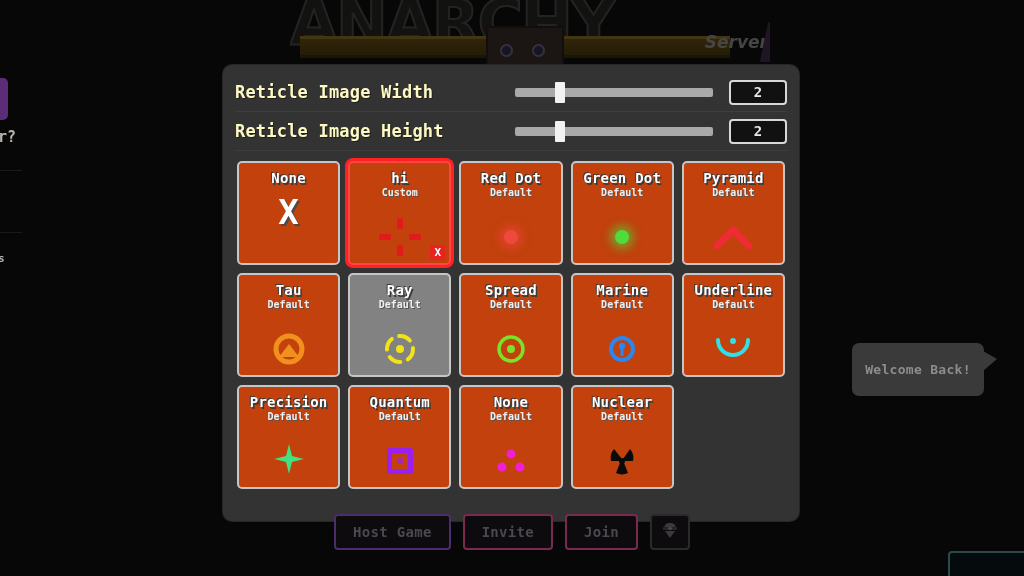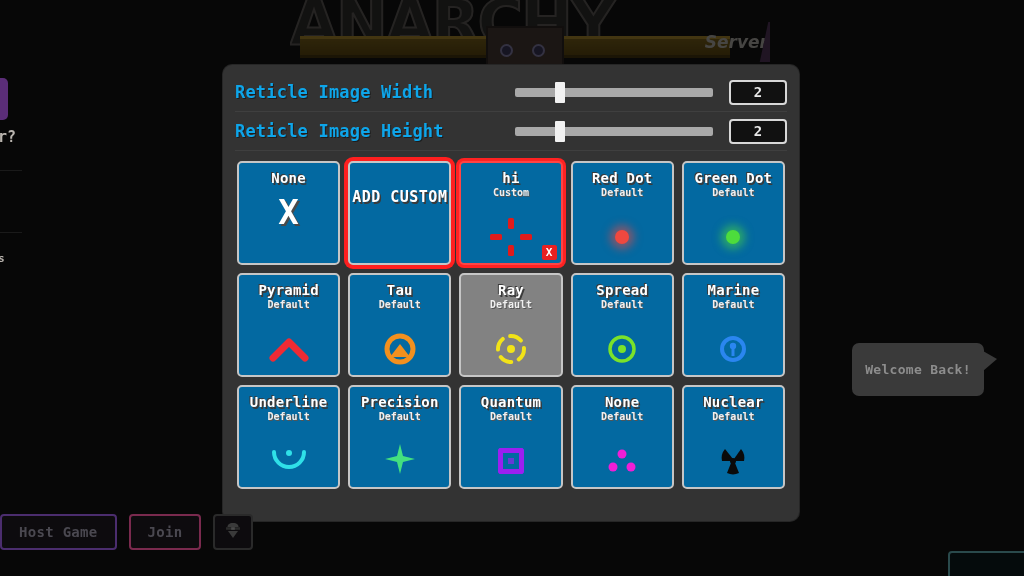--- a/index.html
+++ b/index.html
@@ -85,21 +85,21 @@
   }
 
   
   .slider-row {
     position:relative; height:39px; margin:0 12px;
     display:flex; align-items:center;
     border-bottom:1px solid #3f3f3f;
   }
   .slider-row:first-child { margin-top:8px; }
   .slider-label {
-    color:#0ea5e9; font-size:17px; font-weight:bold; letter-spacing:0.2px;
+    color:#fef9c3; font-size:17px; font-weight:bold; letter-spacing:0.2px;
     text-shadow:1px 1px 0 #1d1d1d;
     font-family:"DejaVu Sans Mono","Liberation Mono",monospace;
     flex:0 0 280px;
   }
   .slider-track {
     position:relative; flex:1; height:9px; background:#a9a9a9; border-radius:2px;
     margin-right:16px;
   }
   .slider-handle {
     position:absolute; top:-6px; width:10px; height:21px;
@@ -111,21 +111,21 @@
     display:flex; align-items:center; justify-content:center;
     font-family:"DejaVu Sans Mono","Liberation Mono",monospace;
   }
 
   
   .grid {
     margin:10px 14px 0 14px;
     display:grid; grid-template-columns:repeat(5,1fr); gap:8px;
   }
   .cell {
-    position:relative; height:104px; background:#0369a1;
+    position:relative; height:104px; background:#c2410c;
     border:2px solid #c6c6c6; border-radius:5px;
     display:flex; flex-direction:column; align-items:center;
     padding-top:7px; cursor:pointer;
   }
   .cell.hover { background:#828282; }
   .cell.selected { box-shadow:0 0 0 4px #ff1f1f; }
   .cell.custom-sel { border-color:#ff4444; box-shadow:0 0 0 3px #ff2222; }
   .cell-title {
     color:#ffffff; font-size:14px; font-weight:bold; letter-spacing:0.2px;
     text-shadow:1.5px 1.5px 0 #3a3a3a, -1px -1px 0 #3a3a3a;
@@ -157,21 +157,21 @@
   .del-badge {
     position:absolute; right:4px; bottom:3px; width:15px; height:15px;
     background:#e82121; border-radius:2px; color:#fff;
     font-size:11px; font-weight:bold; line-height:15px; text-align:center;
     font-family:"DejaVu Sans Mono","Liberation Mono",monospace;
   }
 
   
   .btnbar {
     position:absolute; left:0; right:0; top:514px;
-    display:flex; justify-content:flex-start; align-items:center; gap:12px;
+    display:flex; justify-content:center; align-items:center; gap:12px;
   }
   .btn {
     height:36px; padding:0 17px; border-radius:4px; background:#0d0b0e;
     color:#4a4850; font-size:14px; font-weight:bold; letter-spacing:0.3px;
     display:flex; align-items:center; justify-content:center; cursor:pointer;
     font-family:"DejaVu Sans Mono","Liberation Mono",monospace;
   }
   .btn-admin  { border:2px solid #2a2a2a; width:40px; padding:0; }
 </style>
 </head>
@@ -217,23 +217,20 @@
             <div class="slider-handle" style="left:20%"></div>
           </div>
           <div class="slider-value">2</div>
         </div>
       </div>
     <div class="grid" id="grid">
         <div class="cell">
           <div class="cell-title">None</div>
           <div class="cell-big">X</div>
         </div>
-        <div class="cell selected">
-          <div class="cell-addtext">ADD CUSTOM</div>
-        </div>
         <div class="cell custom-sel">
           <div class="cell-title">hi</div>
           <div class="cell-sub">Custom</div>
           <div class="icon-wrap">
             <svg width="46" height="42">
               <rect x="20" y="2" width="6" height="11" rx="1.5" fill="#e01b1b"></rect>
               <rect x="20" y="29" width="6" height="11" rx="1.5" fill="#e01b1b"></rect>
               <rect x="2" y="18" width="12" height="6" rx="1.5" fill="#e01b1b"></rect>
               <rect x="32" y="18" width="12" height="6" rx="1.5" fill="#e01b1b"></rect>
             </svg>
@@ -354,20 +351,21 @@
               <path d="M17 15 L26 15 A14 14 0 0 0 23 3 L16 13 Z" fill="#0a0a0a"></path>
               <path d="M13 17 L9 27 A14 14 0 0 0 21 27 L17 17 Z" fill="#0a0a0a"></path>
             </svg>
           </div>
         </div>
       </div>
   </div>
 
   <div class="btnbar" id="btnbar">
       <div class="btn" style="border: 2px solid rgb(75, 45, 110);">Host Game</div>
+      <div class="btn" style="border: 2px solid rgb(122, 42, 78);">Invite</div>
       <div class="btn" style="border: 2px solid rgb(122, 42, 78);">Join</div>
       <div class="btn btn-admin">
         <span><svg width="20" height="20" viewBox="0 0 20 20">
             <path d="M10 2 C6 2 4.5 4 4.5 6 L15.5 6 C15.5 4 14 2 10 2 Z" fill="#3a3a3a"></path>
             <rect x="3" y="6.2" width="14" height="2.6" fill="#2a2a2a"></rect>
             <rect x="8.2" y="6.2" width="3.6" height="2.6" fill="#4a4a4a"></rect>
             <path d="M5 10 L15 10 L10 17 Z" fill="#3a3a3a"></path>
           </svg></span>
       </div>
     </div>

